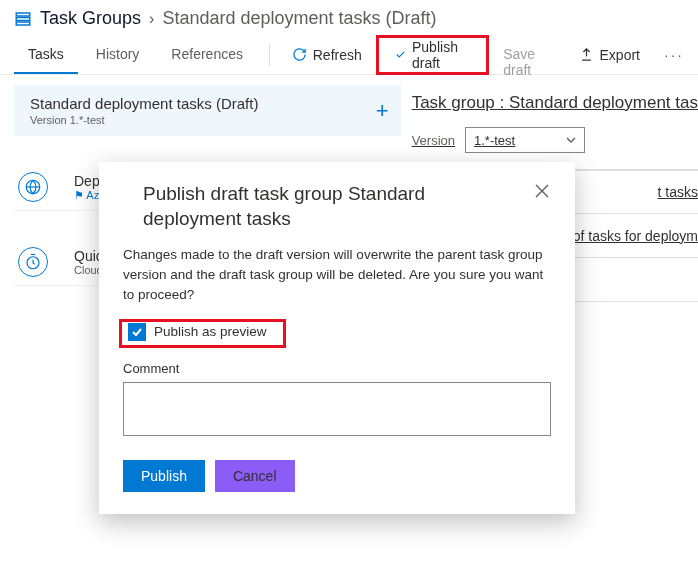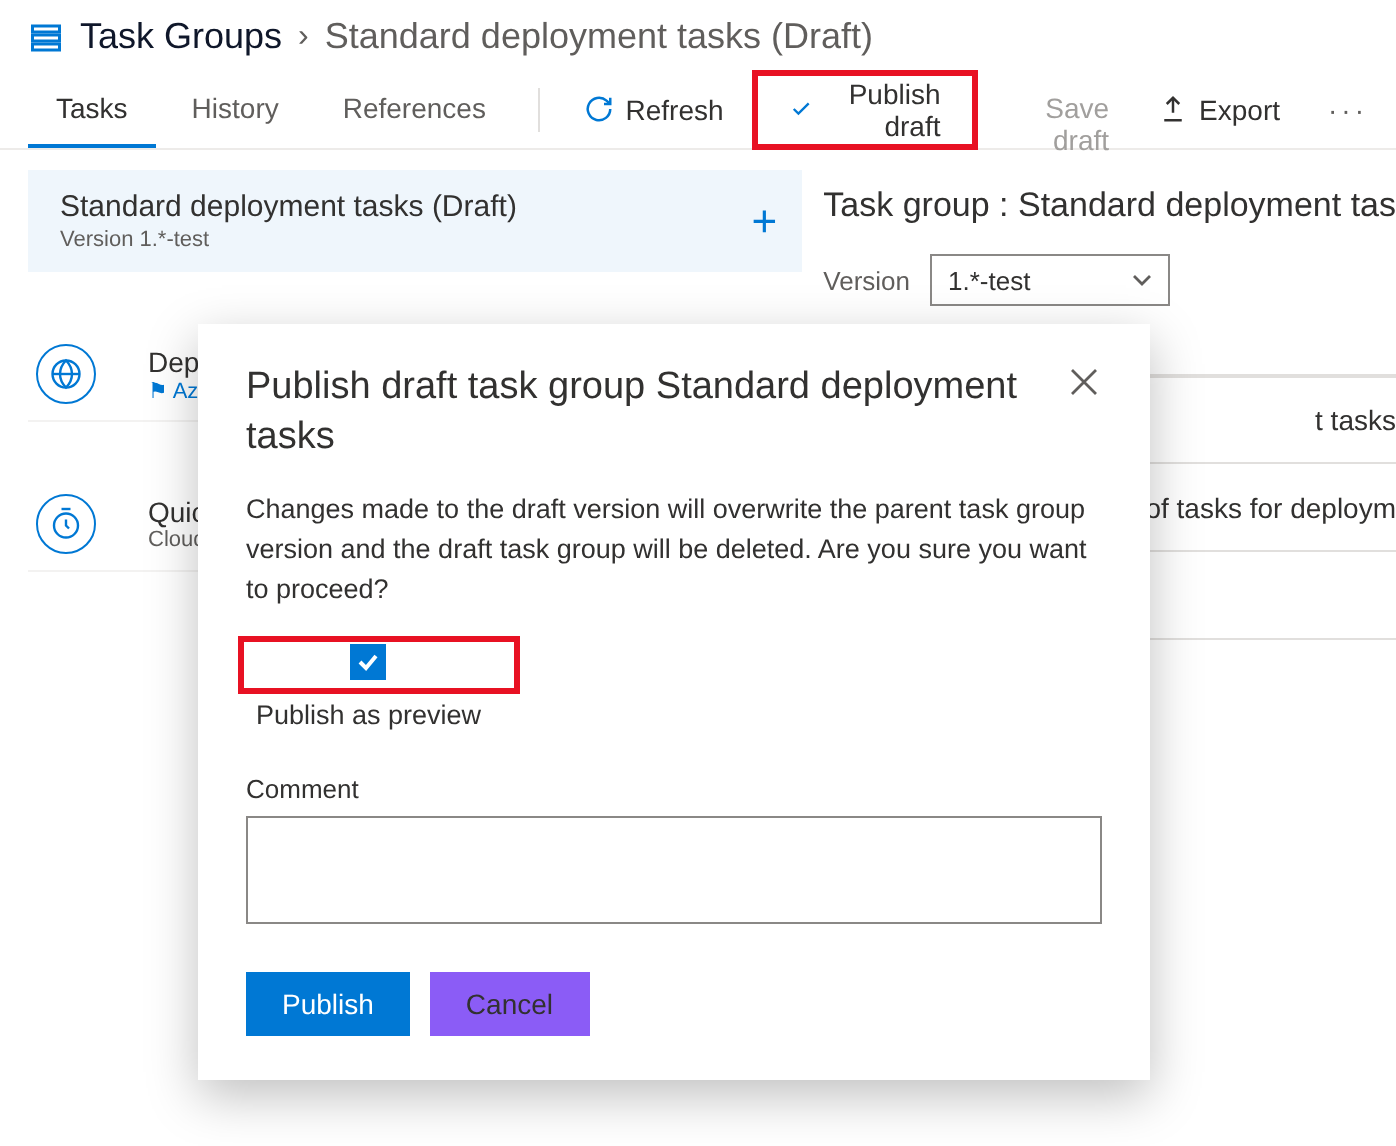--- a/index.html
+++ b/index.html
@@ -44,21 +44,20 @@
     border-bottom:2px solid transparent;
     cursor:pointer;
   }
   .tab.active { color:#323130; border-bottom-color:#0078d4; }
   .tb-sep { width:1px; height:22px; background:#e1dfdd; margin:0 8px; }
   .tb-btn {
     display:flex; align-items:center; gap:6px;
     padding:0 10px; height:30px;
     color:#323130; cursor:pointer;
     font-size:14px;
-    text-align:right;
   }
   .tb-btn.disabled { color:#a19f9d;flex-direction:column; }
   .tb-btn svg { width:15px; height:15px; }
   .highlight-red { border:3px solid #e81123; }
   .hl-publish { padding:2px 6px; }
   .more { padding:0 10px; color:#605e5c; letter-spacing:2px; cursor:pointer; }
   .main { display:flex; }
   .leftcol { width:410px; padding:10px 0 0 14px; }
   .tg-header {
     background:#eff6fc;
@@ -85,23 +84,24 @@
     display:flex;align-items:center;justify-content:center;
     color:#0078d4;
   }
   .task-ico svg{width:18px;height:18px;}
   .task-text .t-name { font-size:14px; }
   .task-text .t-sub { font-size:11px; color:#0078d4; }
   .task-text .t-sub2 { font-size:11px; color:#605e5c; }
   .rightcol {
     flex:1; padding:18px 0 0 10px;
     border-left:1px solid #fff;
+    text-decoration:underline;
   }
   .rc-title { font-size:17px; color:#323130; margin-bottom:14px; white-space:nowrap; }
-  .rc-row { display:flex; align-items:center; gap:10px; margin-bottom:34px;}
+  .rc-row { display:flex; align-items:center; gap:10px; margin-bottom:16px;}
   .rc-label { font-size:13px; color:#605e5c; }
   .rc-select {
     border:1px solid #8a8886; height:26px; width:120px;
     display:flex; align-items:center; justify-content:space-between;
     padding:0 8px; font-size:13px; color:#323130; cursor:pointer;
   }
   .rc-select svg{width:10px;height:10px;}
   .rc-line { border-top:1px solid #e1dfdd; height:1px; margin: 0 0 0 -10px; }
   .rc-detail-row {
     display:flex; align-items:center;
@@ -116,30 +116,29 @@
   }
   .dialog {
     position:absolute;
     left:99px; top:162px;
     width:476px;
     background:#fff;
     box-shadow:0 8px 24px rgba(0,0,0,0.25);
     padding:20px 24px 22px;
   }
   .dlg-header { display:flex; justify-content:space-between; align-items:flex-start;}
-  .dlg-title { font-size:19px; font-weight:400; color:#323130; line-height:1.3; padding-right:20px;}
+  .dlg-title { font-size:19px; font-weight:400; color:#323130; line-height:1.3; padding-right:20px;margin-left:20px;}
   .dlg-close { cursor:pointer; color:#605e5c; padding:2px;}
   .dlg-close svg{width:14px;height:14px;}
   .dlg-body { margin-top:14px; font-size:13.5px; color:#323130; line-height:1.45;}
   .dlg-body p { margin:0 0 12px; }
   .chk-wrap {
     display:inline-flex; align-items:center; gap:8px;
     padding:4px 6px 4px 2px;
     margin-top:2px;
-    flex-direction:column;
   }
   .hl-checkbox { border:3px solid #e81123; margin-left:-4px; padding:4px 10px 4px 4px; }
   .chk {
     width:18px;height:18px;background:#0078d4;
     display:flex;align-items:center;justify-content:center;color:#fff;
   }
   .chk svg{width:12px;height:12px;}
   .dlg-field-label { font-size:13px; color:#323130; margin-top:14px; margin-bottom:4px;}
   .dlg-textarea {
     width:100%; height:54px; border:1px solid #8a8886; resize:none;

